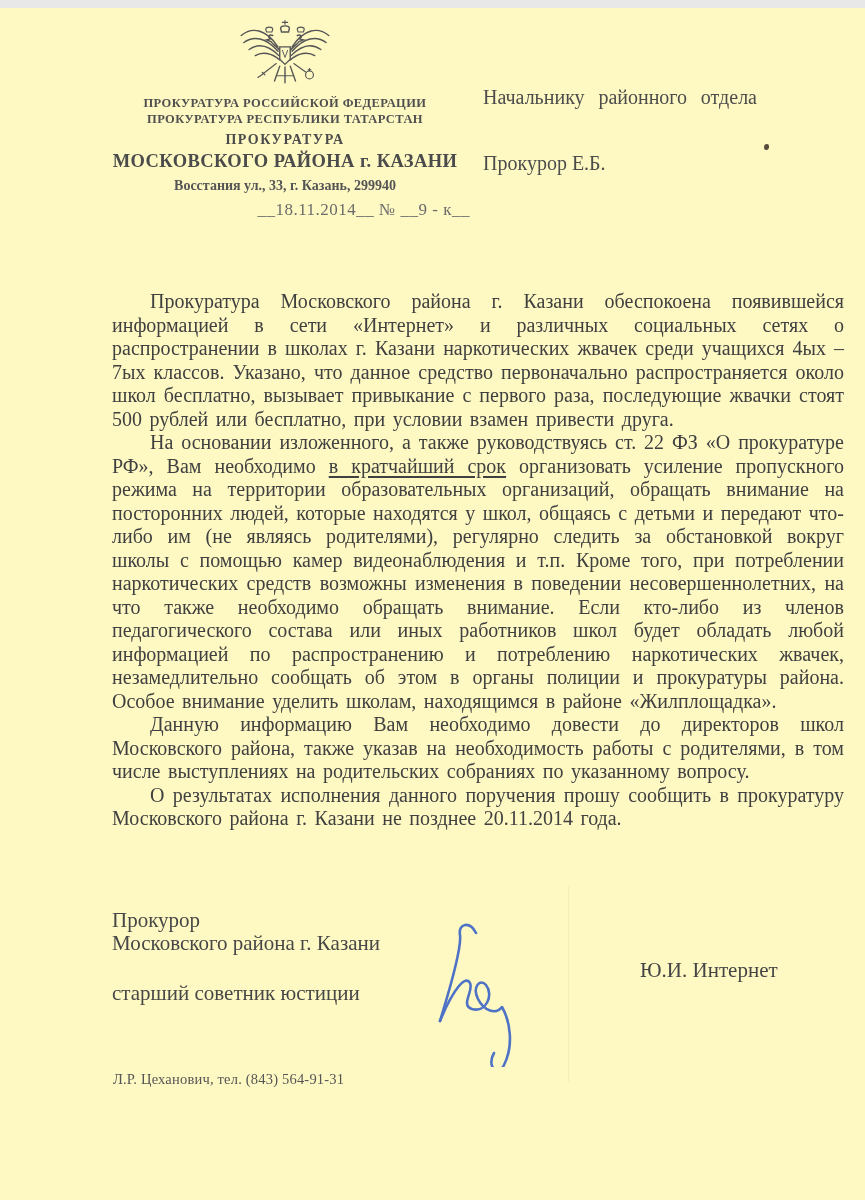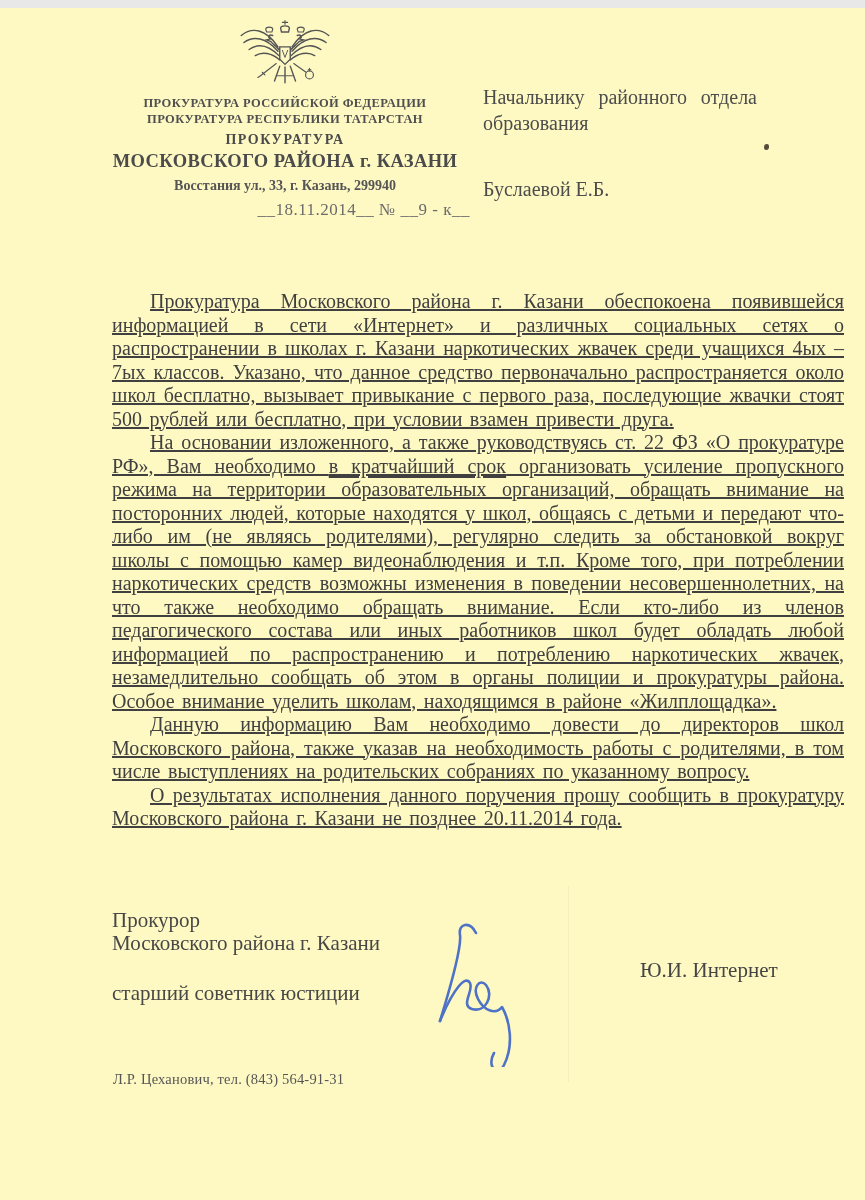--- a/index.html
+++ b/index.html
@@ -49,21 +49,21 @@
     position:absolute;left:764px;top:136px;width:5px;height:6px;
     background:#3a2e24;border-radius:60% 40% 55% 45%;opacity:.85;
   }
   
   .body-text{
     position:absolute;left:112px;top:282px;width:732px;
     font-size:20px;line-height:23.5px;
     text-align:justify;color:#404040;
     word-spacing:2.5px;
   }
-  .body-text p{margin:0;text-indent:38px;text-decoration:underline;}
+  .body-text p{margin:0;text-indent:38px;}
   .body-text .u{text-decoration:underline;text-underline-offset:3px;}
   
   .sign-block{
     position:absolute;left:112px;top:901px;width:732px;
     font-size:21px;line-height:23px;color:#474747;font-family:Liberation Serif, serif;
   }
   .sign-rank{margin-top:27px;}
   .sign-name{
     position:absolute;left:528px;top:50px;white-space:nowrap;color:#454545;
   }
@@ -120,22 +120,21 @@
     <div class="org-line">ПРОКУРАТУРА РЕСПУБЛИКИ ТАТАРСТАН</div>
     <div class="lh-title1">ПРОКУРАТУРА</div>
     <div class="lh-title2">МОСКОВСКОГО РАЙОНА г. КАЗАНИ</div>
     <div class="lh-address">Восстания ул., 33, г. Казань, 299940</div>
   </div>
 
   <div class="ref-line">__18.11.2014__ № __9 - к__</div>
 
   <div class="addressee">
     <div class="just">Начальнику районного отдела</div>
-    <div>образования</div>
-    <div class="name">Буслаевой Е.Б.</div>
+    <div class="name">Прокурор Е.Б.</div>
   </div>
   <div class="speck"></div>
 
   <div class="body-text">
     <p>Прокуратура Московского района г. Казани обеспокоена появившейся информацией в сети «Интернет» и различных социальных сетях о распространении в школах г. Казани наркотических жвачек среди учащихся 4ых – 7ых классов. Указано, что данное средство первоначально распространяется около школ бесплатно, вызывает привыкание с первого раза, последующие жвачки стоят 500 рублей или бесплатно, при условии взамен привести друга.</p>
     <p><span>На основании изложенного, а также руководствуясь ст. 22 ФЗ «О прокуратуре РФ», Вам необходимо </span><span class="u">в кратчайший срок</span><span> организовать усиление пропускного режима на территории образовательных организаций, обращать внимание на посторонних людей, которые находятся у школ, общаясь с детьми и передают что-либо им (не являясь родителями), регулярно следить за обстановкой вокруг школы с помощью камер видеонаблюдения и т.п. Кроме того, при потреблении наркотических средств возможны изменения в поведении несовершеннолетних, на что также необходимо обращать внимание. Если кто-либо из членов педагогического состава или иных работников школ будет обладать любой информацией по распространению и потреблению наркотических жвачек, незамедлительно сообщать об этом в органы полиции и прокуратуры района. Особое внимание уделить школам, находящимся в районе «Жилплощадка».</span></p>
     <p>Данную информацию Вам необходимо довести до директоров школ Московского района, также указав на необходимость работы с родителями, в том числе выступлениях на родительских собраниях по указанному вопросу.</p>
     <p>О результатах исполнения данного поручения прошу сообщить в прокуратуру Московского района г. Казани не позднее 20.11.2014 года.</p>
   </div>
 

